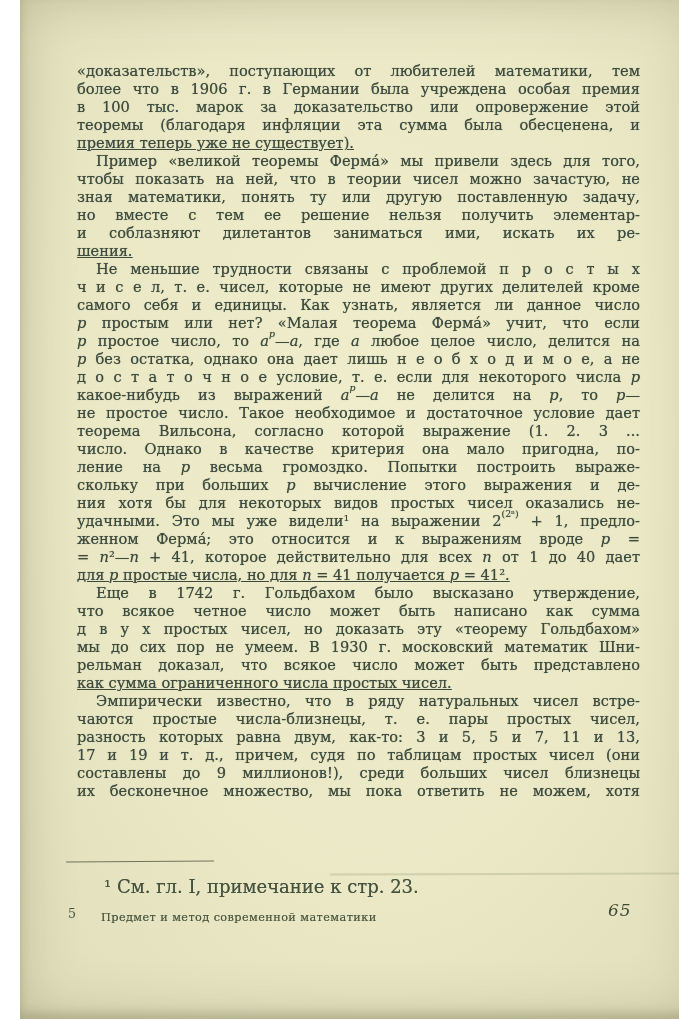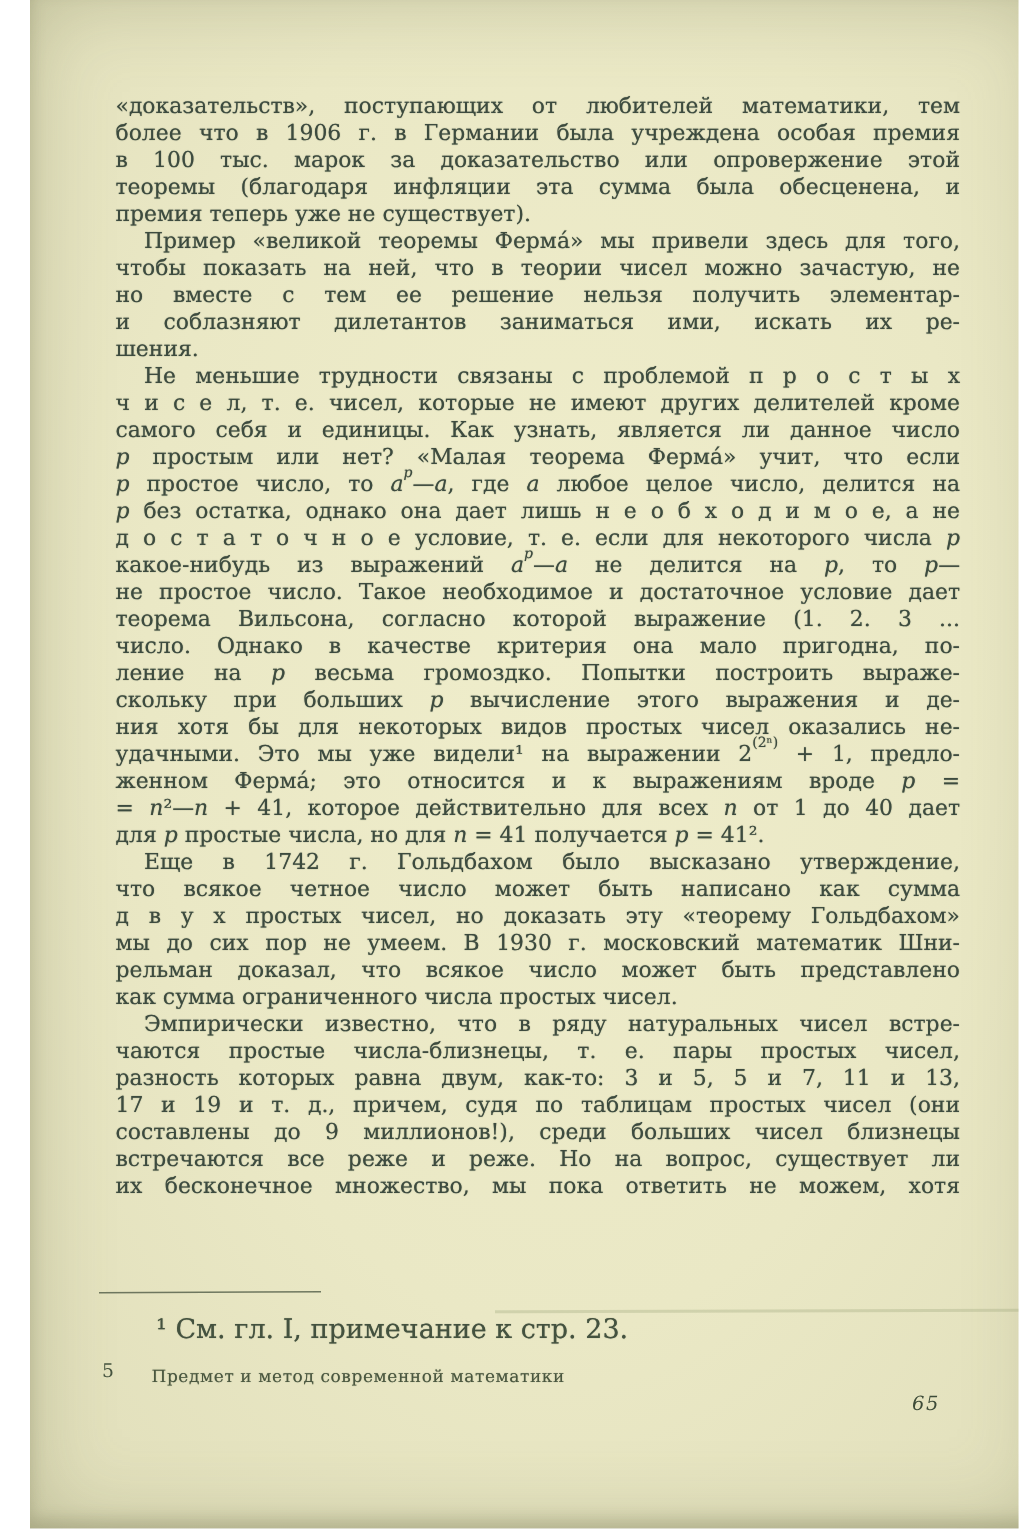--- a/index.html
+++ b/index.html
@@ -28,21 +28,21 @@
     text-shadow: 0 0 0.7px rgba(62,75,60,0.75);
   }
 
   .para { margin: 0; }
 
   .line {
     text-align: justify;
     text-align-last: justify;
     white-space: normal;
   }
-  .line.last { text-align-last: left; }
+  .line.last { text-align-last: left; text-decoration: underline; }
   .line.first-indent { text-indent: 19px; }
 
   .line sup {
     font-size: 0.64em;
     line-height: 0;
     position: relative;
     top: -0.35em;
   }
   .line i { font-style: italic; }
 
@@ -79,22 +79,22 @@
     top: 911px;
     font-size: 11.3px;
     letter-spacing: 0.4px;
     color: #4a573f;
     text-shadow: 0 0 0.6px rgba(70,82,60,0.6);
   }
 
   .page-number {
     position: absolute;
     left: 588px;
-    top: 929px;
-    font-size: 13px;
+    top: 900px;
+    font-size: 17px;
     font-style: italic;
     letter-spacing: 1px;
     color: #3d4b38;
     text-align: center;
   }
 
   .scan-streak {
     position: absolute;
     left: 310px;
     top: 873px;
@@ -112,20 +112,21 @@
       <div class="para">
         <div class="line">«доказательств», поступающих от любителей математики, тем</div>
         <div class="line">более что в 1906 г. в Германии была учреждена особая премия</div>
         <div class="line">в 100 тыс. марок за доказательство или опровержение этой</div>
         <div class="line">теоремы (благодаря инфляции эта сумма была обесценена, и</div>
         <div class="line last">премия теперь уже не существует).</div>
       </div>
       <div class="para">
         <div class="line first-indent">Пример «великой теоремы Ферма́» мы привели здесь для того,</div>
         <div class="line">чтобы показать на ней, что в теории чисел можно зачастую, не</div>
+        <div class="line">зная математики, понять ту или другую поставленную задачу,</div>
         <div class="line">но вместе с тем ее решение нельзя получить элементар-</div>
         <div class="line">и соблазняют дилетантов заниматься ими, искать их ре-</div>
         <div class="line last">шения.</div>
       </div>
       <div class="para">
         <div class="line first-indent">Не меньшие трудности связаны с проблемой п р о с т ы х</div>
         <div class="line">ч и с е л, т. е. чисел, которые не имеют других делителей кроме</div>
         <div class="line">самого себя и единицы. Как узнать, является ли данное число</div>
         <div class="line"><i>p</i> простым или нет? «Малая теорема Ферма́» учит, что если</div>
         <div class="line"><i>p</i> простое число, то <i>a</i><sup><i>p</i></sup>—<i>a</i>, где <i>a</i> любое целое число, делится на</div>
@@ -150,21 +151,20 @@
         <div class="line">мы до сих пор не умеем. В 1930 г. московский математик Шни-</div>
         <div class="line">рельман доказал, что всякое число может быть представлено</div>
         <div class="line last">как сумма ограниченного числа простых чисел.</div>
       </div>
       <div class="para">
         <div class="line first-indent">Эмпирически известно, что в ряду натуральных чисел встре-</div>
         <div class="line">чаются простые числа-близнецы, т. е. пары простых чисел,</div>
         <div class="line">разность которых равна двум, как-то: 3 и 5, 5 и 7, 11 и 13,</div>
         <div class="line">17 и 19 и т. д., причем, судя по таблицам простых чисел (они</div>
         <div class="line">составлены до 9 миллионов!), среди больших чисел близнецы</div>
-        <div class="line">встречаются все реже и реже. Но на вопрос, существует ли</div>
         <div class="line">их бесконечное множество, мы пока ответить не можем, хотя</div>
       </div>
     </div>
 
   <div class="footnote-rule"></div>
   <div class="footnote">¹ См. гл. I, примечание к стр. 23.</div>
 
   <div class="sig-mark">5</div>
   <div class="running-title">Предмет и метод современной математики</div>
   <div class="page-number">65</div>

